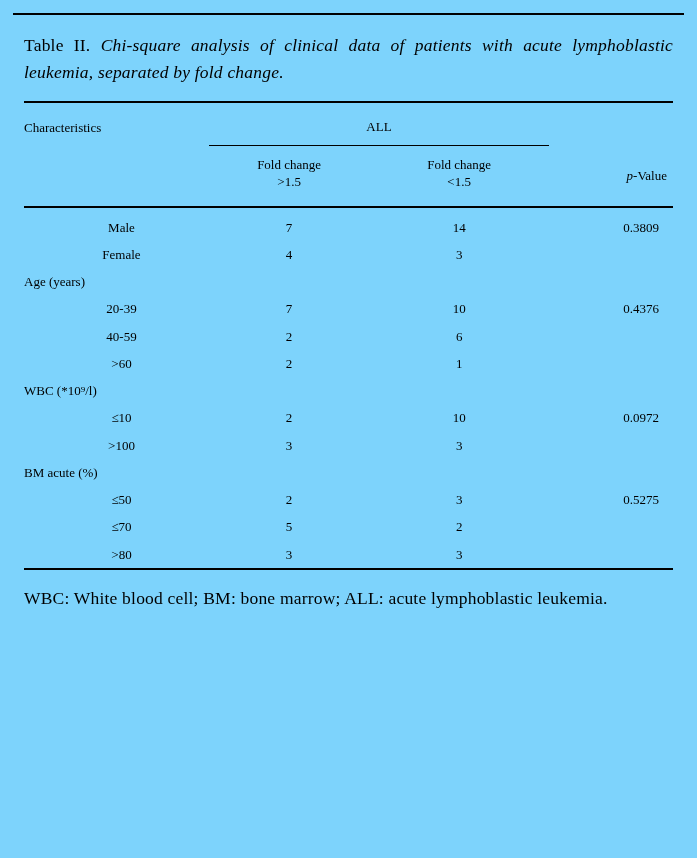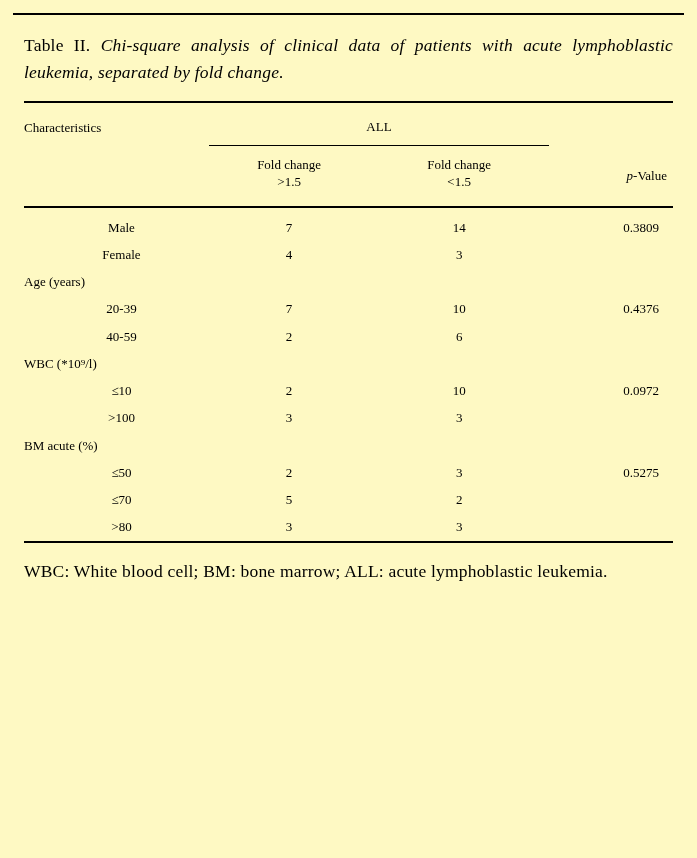--- a/index.html
+++ b/index.html
@@ -1,21 +1,21 @@
 <!DOCTYPE html>
 <html><head>
 <meta charset="utf-8">
 <style>
   * { box-sizing: border-box; }
   html, body { margin: 0; padding: 0; background: #ffffff; }
   .page {
     position: relative;
     width: 697px;
     height: 858px;
-    background: #fef9c3;
+    background: #7dd3fc;
     color: #000;
     font-family: "Liberation Serif", "DejaVu Serif", serif;
     padding: 13px 13px 12px 13px;
   }
   .top-rule { border-top: 2px solid #000; height: 0; }
   .content { padding: 0 11px; }
 
   .caption {
     margin: 17px 0 0 0;
     font-size: 17.5px;
@@ -123,20 +123,26 @@
           <td class="num">7</td>
           <td class="num">10</td>
           <td class="pval">0.4376</td>
         </tr>
         <tr>
           <td class="label">40-59</td>
           <td class="num">2</td>
           <td class="num">6</td>
           <td class="pval"></td>
         </tr>
+        <tr>
+          <td class="label">&gt;60</td>
+          <td class="num">2</td>
+          <td class="num">1</td>
+          <td class="pval"></td>
+        </tr>
 
         <tr>
           <td class="sect" colspan="4">WBC (*10⁹/l)</td>
         </tr>
         <tr>
           <td class="label">≤10</td>
           <td class="num">2</td>
           <td class="num">10</td>
           <td class="pval">0.0972</td>
         </tr>

